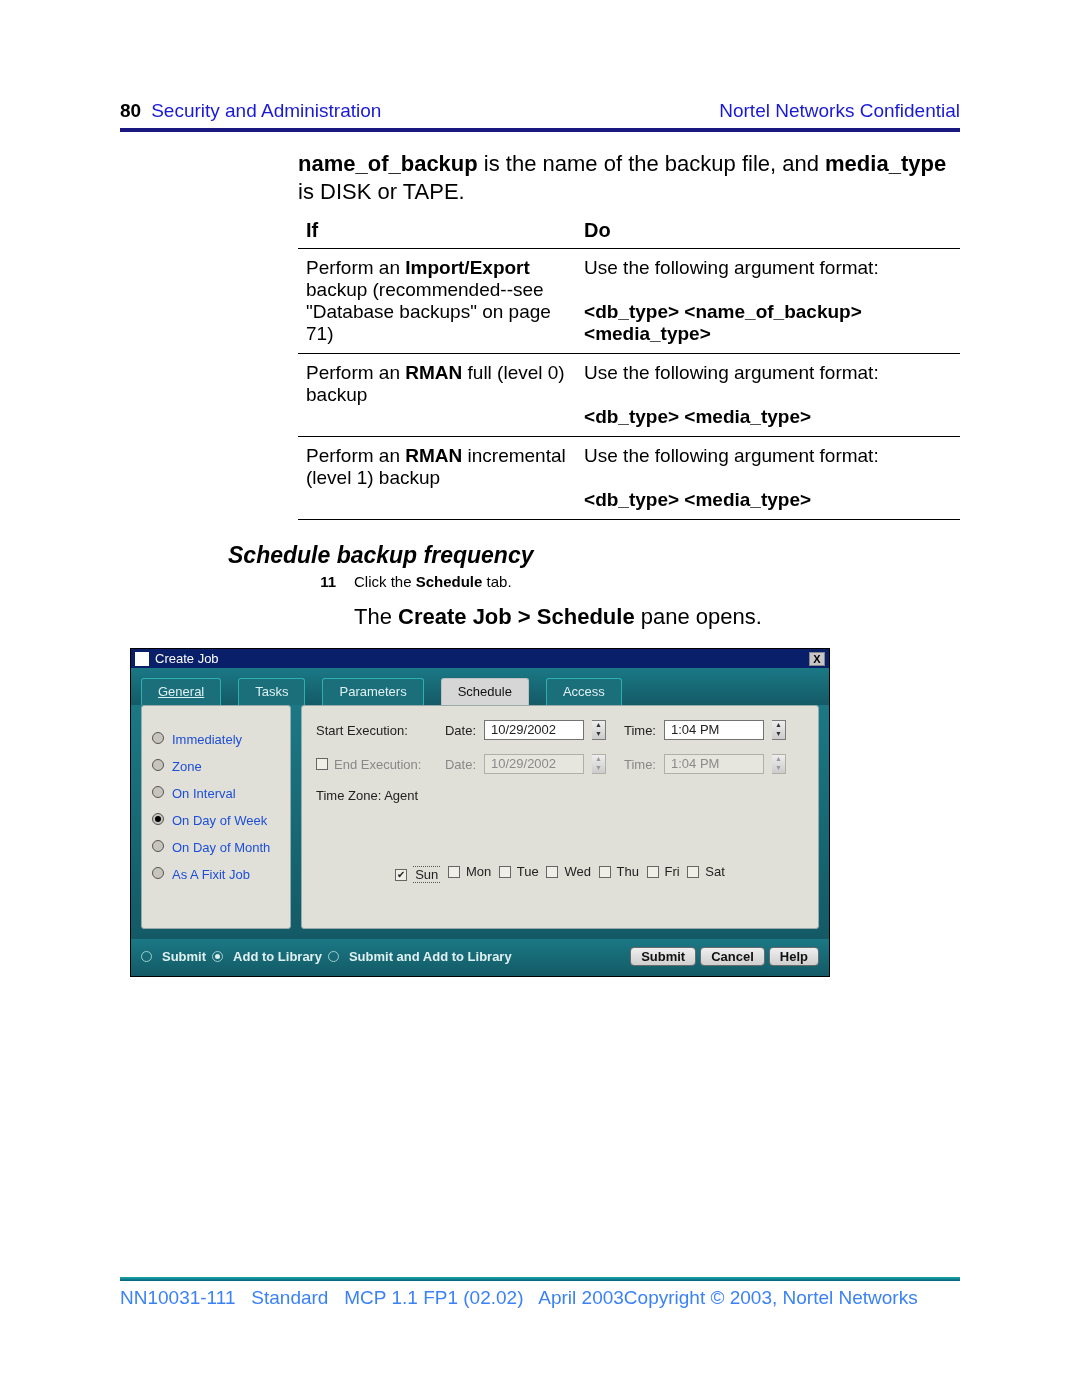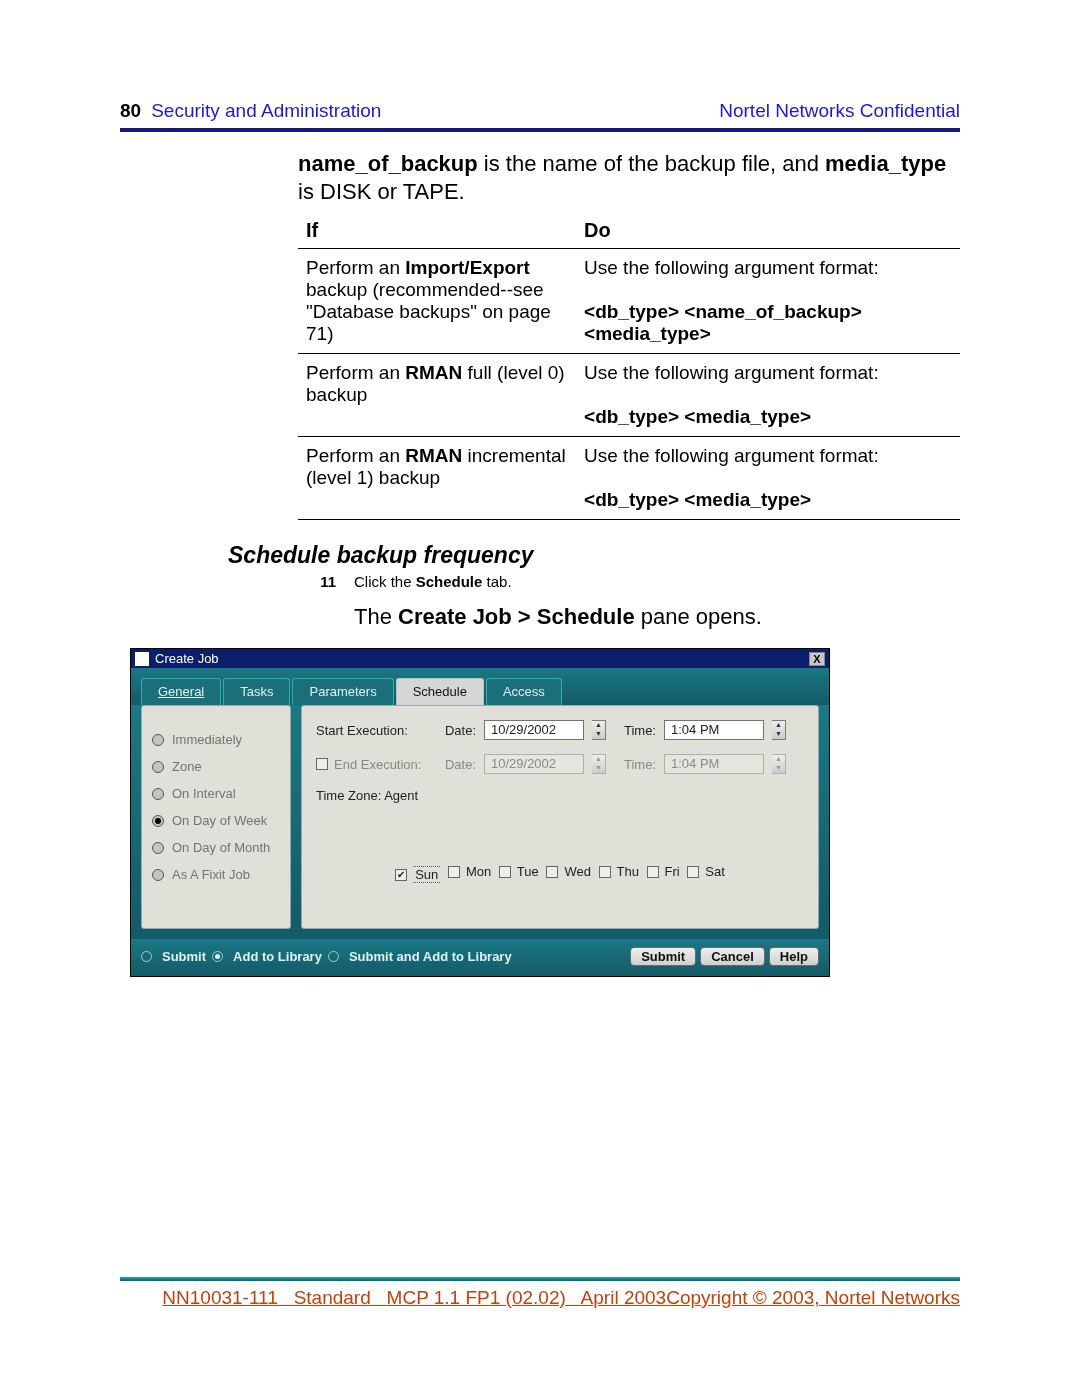--- a/index.html
+++ b/index.html
@@ -47,21 +47,21 @@
     display:flex; align-items:center; justify-content:space-between;
     padding:2px 4px; font-size:13px;
   }
   .titlebar .ticon { width:14px; height:14px; background:#fff; margin-right:6px; display:inline-block;}
   .closebox { width:16px; height:14px; background:#c7c7c7; color:#000;
     border:1px solid #888; font-weight:bold; font-size:11px; line-height:12px;
     text-align:center; }
   .tabbar {
     background:linear-gradient(#1b7885,#135a66);
     padding:10px 10px 0 10px;
-    display:flex; gap:0;
+    display:flex; gap:15px;
   }
   .tab {
     padding:5px 16px 6px 16px;
     font-size:13px;
     color:#dff0f0;
     border:1px solid #2db0b0;
     border-bottom:none;
     background:#1b6f7b;
     margin-right:2px;
     border-radius:3px 3px 0 0;
@@ -78,21 +78,21 @@
     padding:0 10px 10px 10px;
     gap:10px;
   }
   .leftpanel {
     width:150px;
     background:#e0e0d8;
     border:1px solid #9aa;
     border-radius:3px;
     padding:14px 10px;
   }
-  .radio-row { display:flex; align-items:center; margin:12px 0; color:#737373; font-size:13px; cursor:pointer;}
+  .radio-row { display:flex; margin:12px 0; color:#1d4ed8; font-size:13px; cursor:pointer;}
   .radio-dot {
     width:12px; height:12px; border:1px solid #555; border-radius:50%;
     margin-right:8px; background:#c7c4bd; display:inline-flex; align-items:center; justify-content:center;
   }
   .radio-dot.sel::after{ content:""; width:6px; height:6px; background:#000; border-radius:50%;}
   .rightpanel {
     flex:1;
     background:#e0e0d8;
     border:1px solid #9aa;
     border-radius:3px;
@@ -133,21 +133,21 @@
   .btns { display:flex; gap:4px;}
   .btn {
     background:linear-gradient(#efefef,#cfcfcf);
     border:1px solid #6a6a6a; border-radius:4px;
     padding:1px 10px; font-size:13px; color:#111; cursor:pointer;
   }
 
   .footer {
     position:absolute; left:120px; right:120px; bottom:88px;
   }
-  .footline { display:flex; justify-content:flex-end; color:#c2410c; font-size:19px; margin-top:6px;text-decoration:underline;}
+  .footline { display:flex; justify-content:flex-start; color:#3b82f6; font-size:19px; margin-top:6px;}
 </style>
 </head>
 <body>
 
 <div class="page">
   <div class="runhead">
     <span><span class="pgno">80</span><span>Security and Administration</span></span>
     <span>Nortel Networks Confidential</span>
   </div>
   <div class="rule-top"></div>

